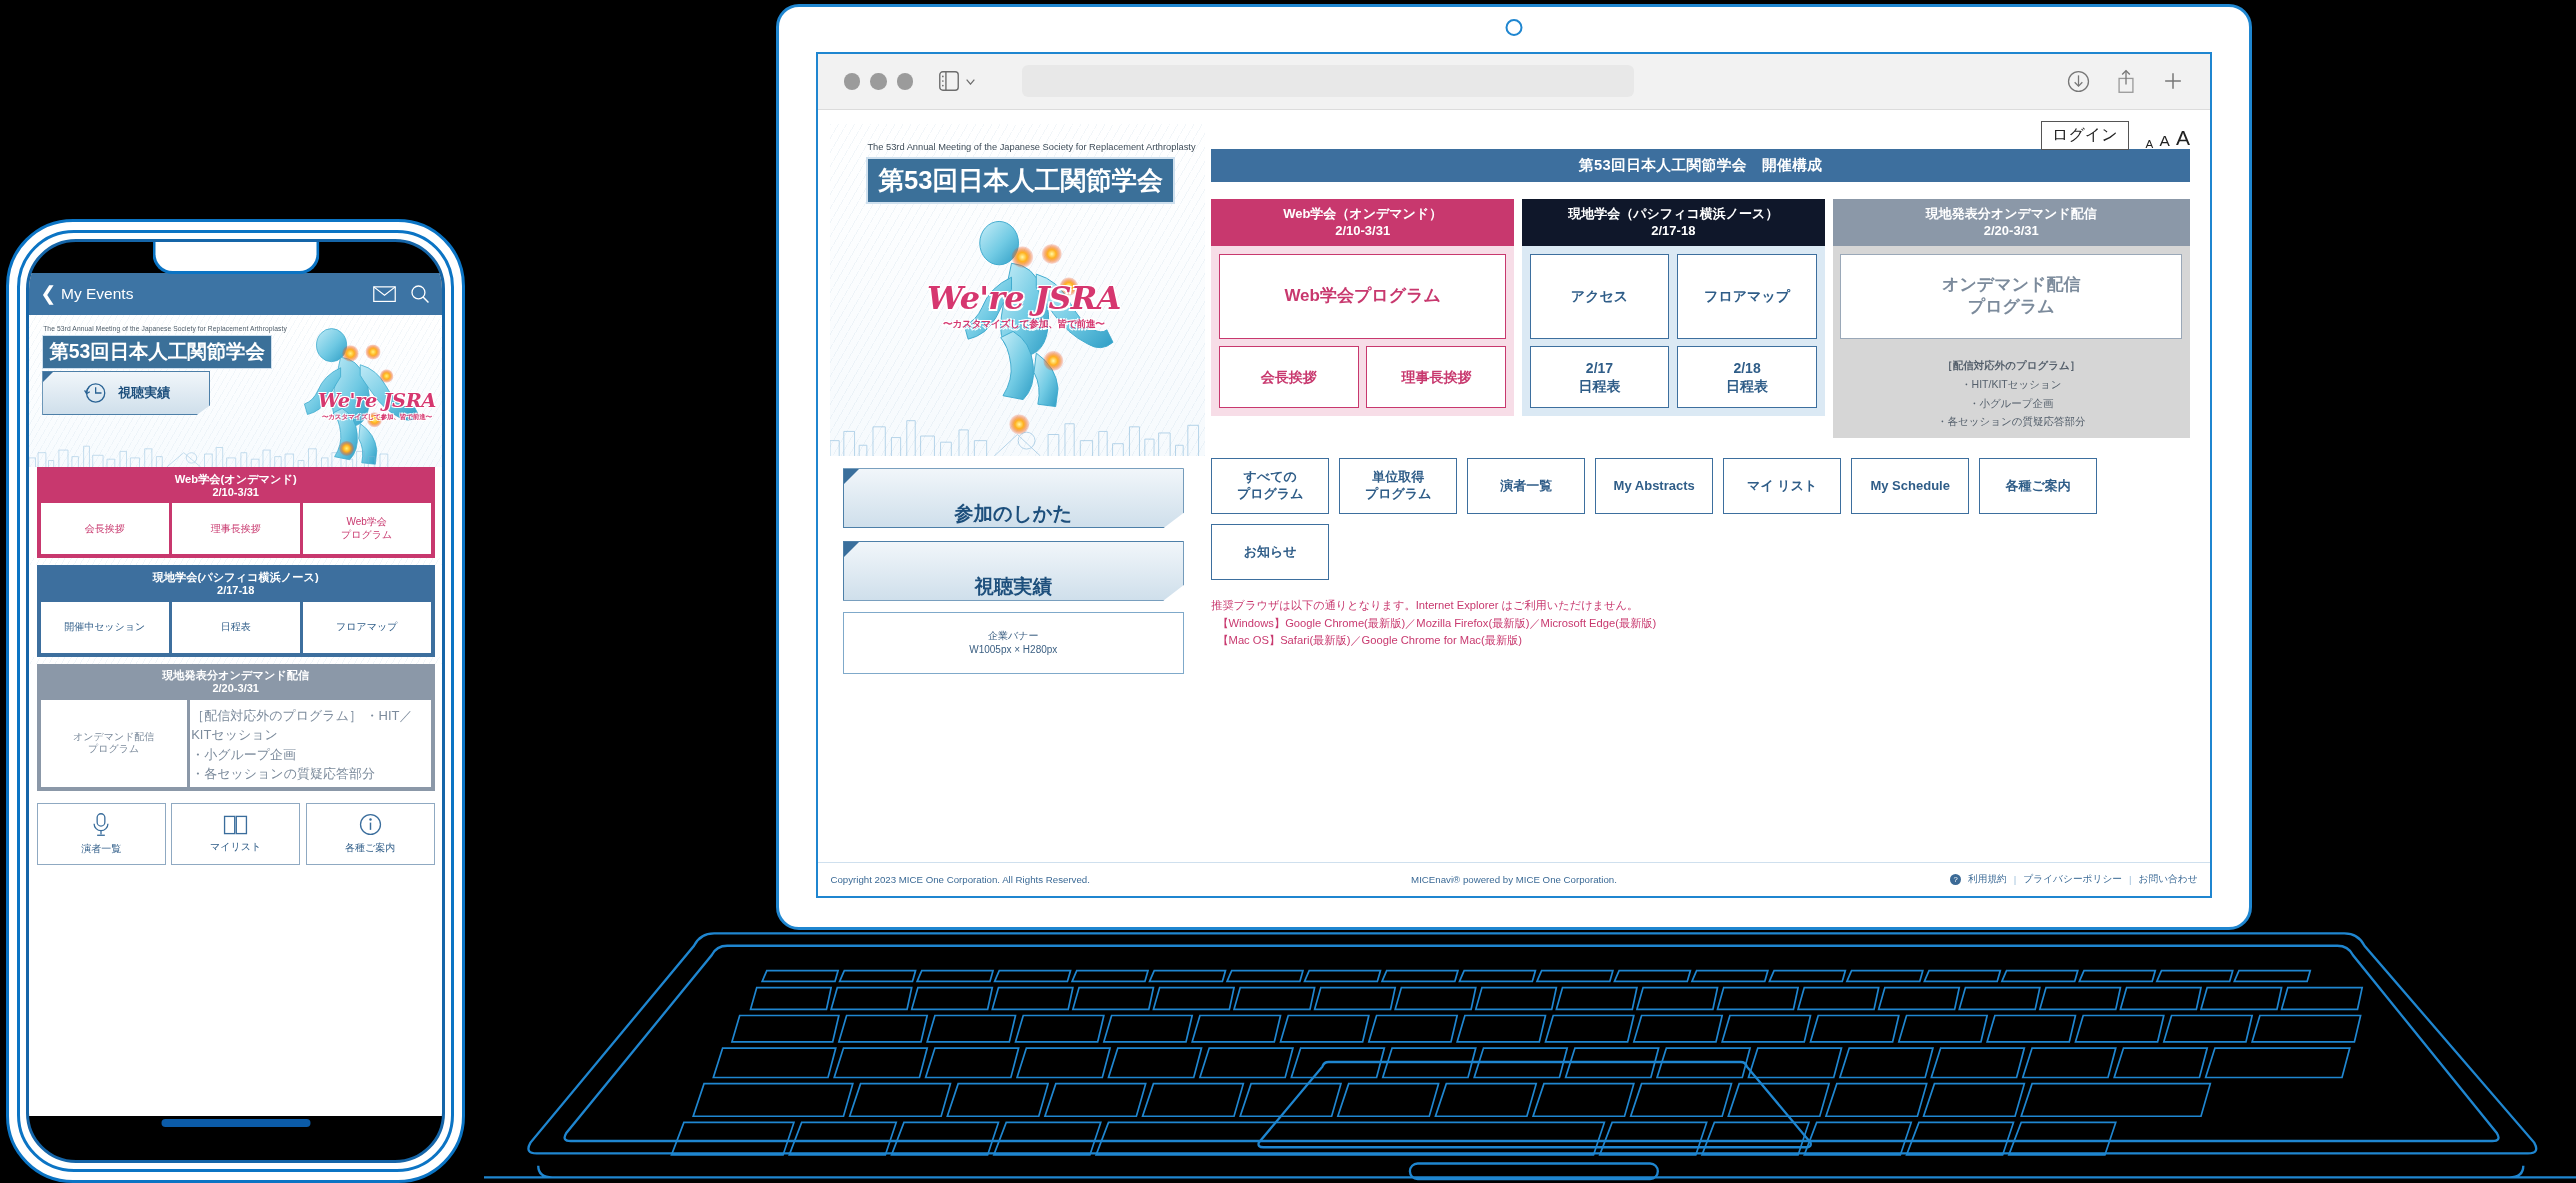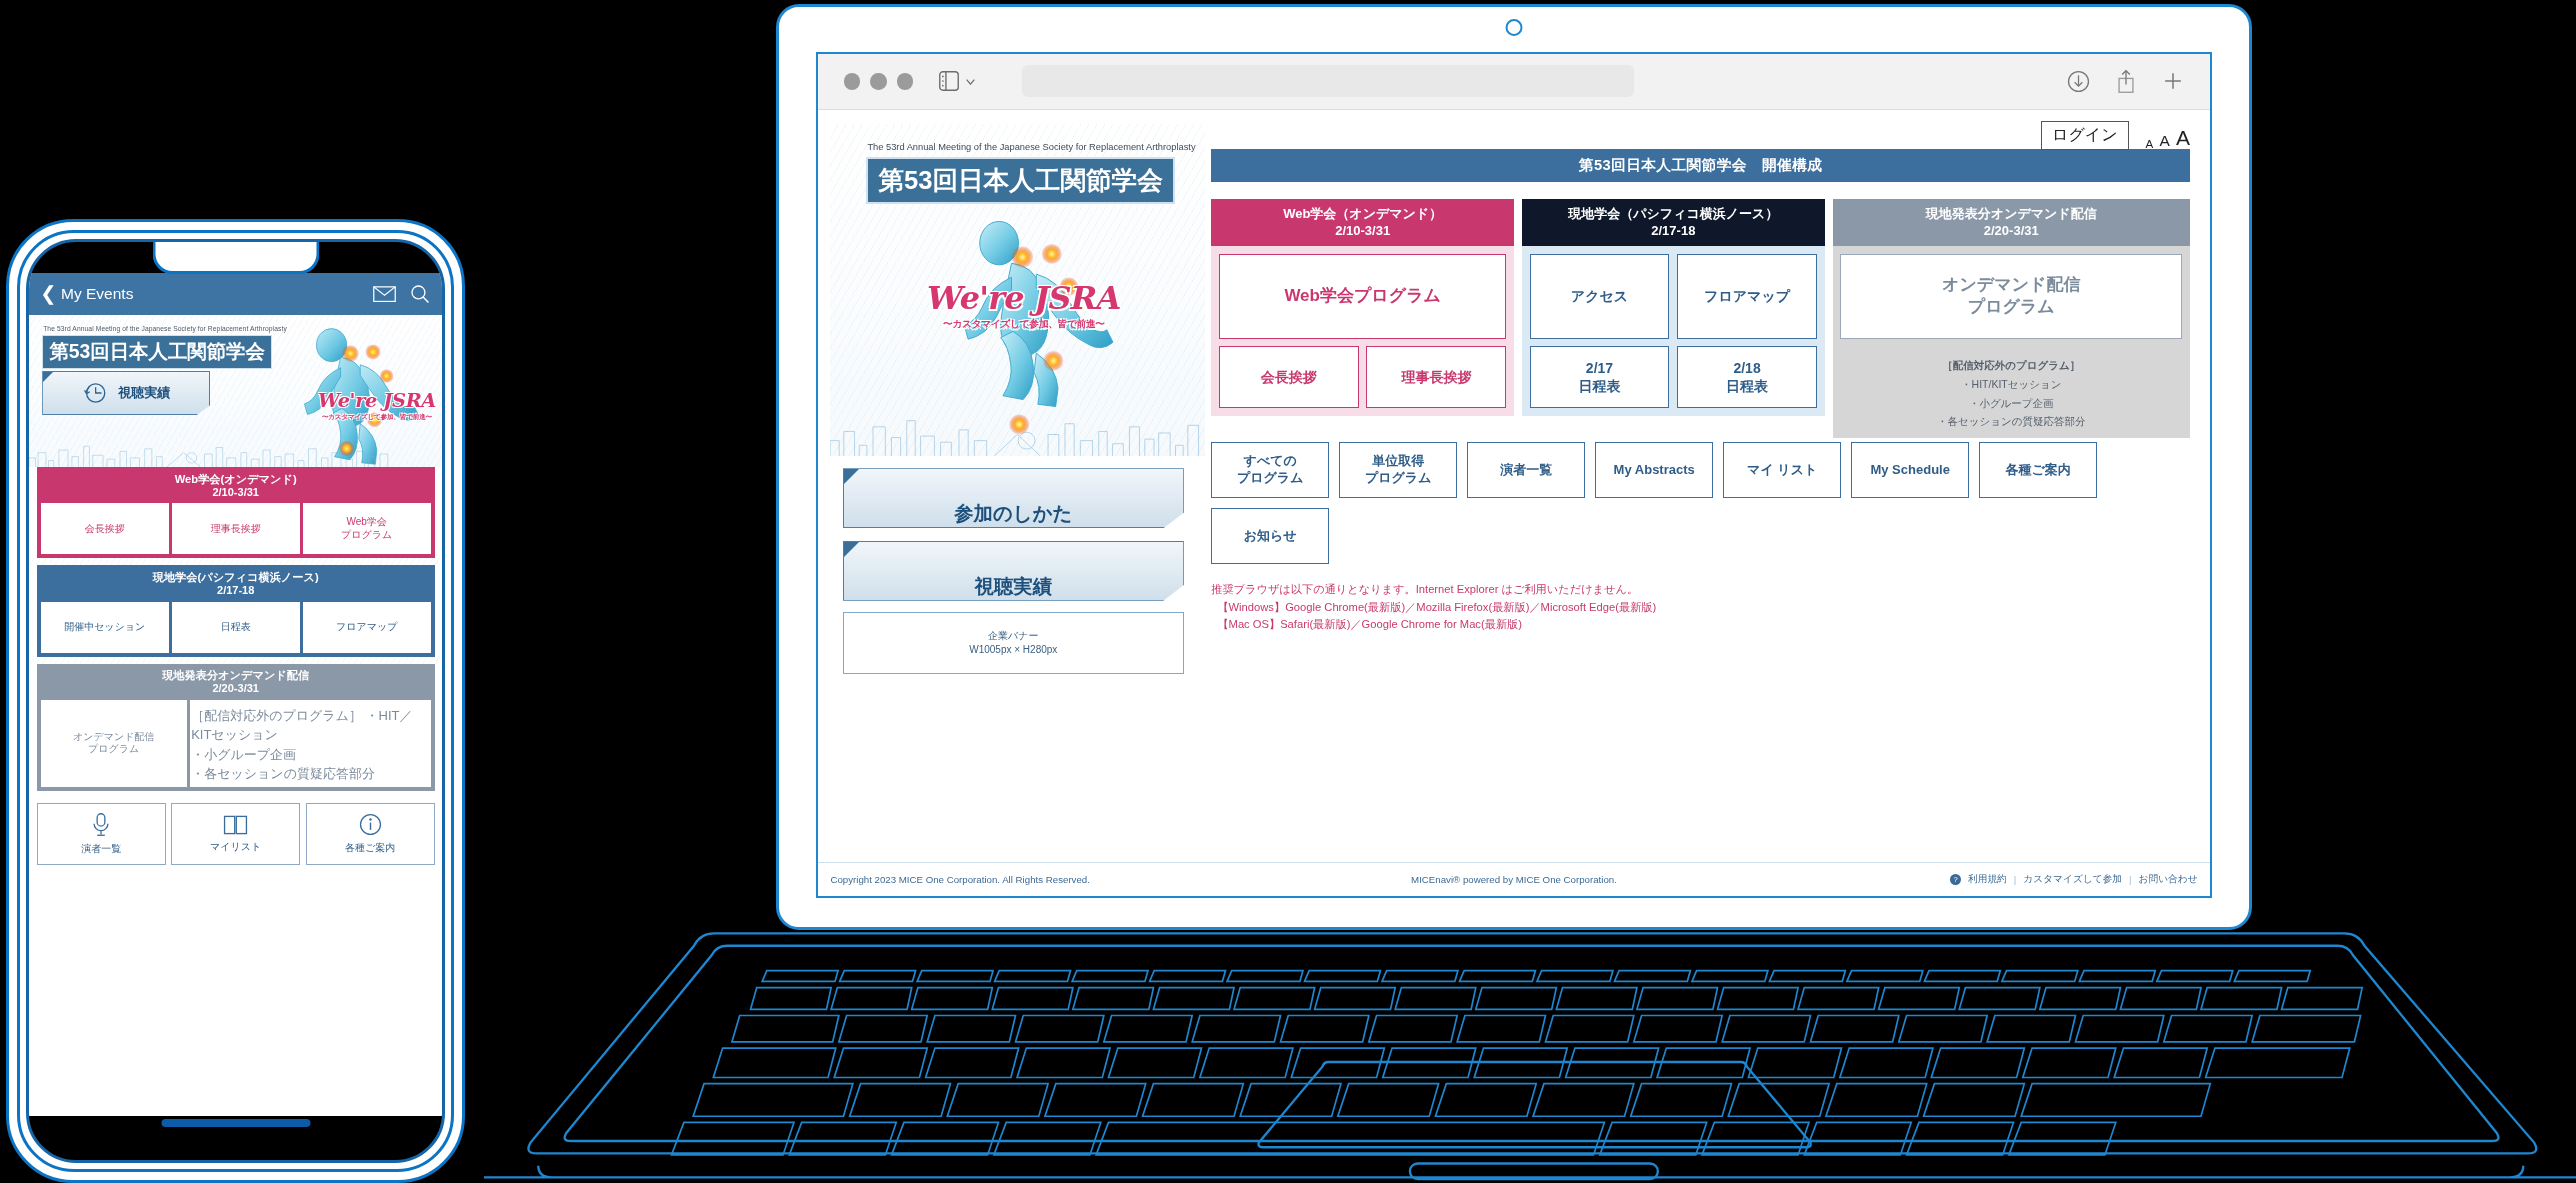--- a/index.html
+++ b/index.html
@@ -249,21 +249,21 @@
   .cell {
     background:#fff; display:flex; align-items:center; justify-content:center;
     text-align:center; font-size:14px; font-weight:700; line-height:1.3;
   }
   .cell.big { width:100%; height:85px; font-size:17px; }
   .cell.half { width:calc(50% - 3.9px); height:62px; }
   .cell.halfTall { width:calc(50% - 3.9px); height:85px; }
   .gray-note { color:#55606c; font-size:10.5px; line-height:1.75; text-align:center; margin-top:9.3px; }
   .gray-note b { display:block; font-weight:700; margin-bottom:1.5px; }
 
-  .btn-grid { display:flex; flex-wrap:wrap; gap:10px; margin-top:4px; }
+  .btn-grid { display:flex; flex-wrap:wrap; gap:10px; margin-top:20px; }
   .gbtn {
     border:1.5px solid #3d6f9e; background:#fff; color:#2f5d88;
     width: 118px; height:56px; display:flex; align-items:center; justify-content:center;
     text-align:center; font-size:13px; font-weight:700; line-height:1.3;
   }
   .browser-note { margin-top:17px; color:#c8386e; font-size:11.2px; line-height:1.55; }
   .browser-note div:nth-child(n+2){ padding-left:6.2px; }
 
   .page-footer {
     border-top:0.8px solid #cfe0ee; height:34px; display:flex; align-items:center;
@@ -686,21 +686,21 @@
             </div>
           </div>
 
           <div class="page-footer">
             <div class="pf-left">Copyright 2023 MICE One Corporation. All Rights Reserved.</div>
             <div class="pf-mid">MICEnavi® powered by MICE One Corporation.</div>
             <div class="pf-right">
               <span class="qmark">?</span>
               <a style="color:#3b6a96;text-decoration:none">利用規約</a>
               <span class="sep">|</span>
-              <a style="color:#3b6a96;text-decoration:none">カスタマイズして参加</a>
+              <a style="color:#3b6a96;text-decoration:none">プライバシーポリシー</a>
               <span class="sep">|</span>
               <a style="color:#3b6a96;text-decoration:none">お問い合わせ</a>
             </div>
           </div>
         </div>
       </div>
     </div>
 
     <svg class="base-svg" viewBox="0 0 2700 352">
       <g fill="none" stroke="#1f86d0" stroke-width="3">

